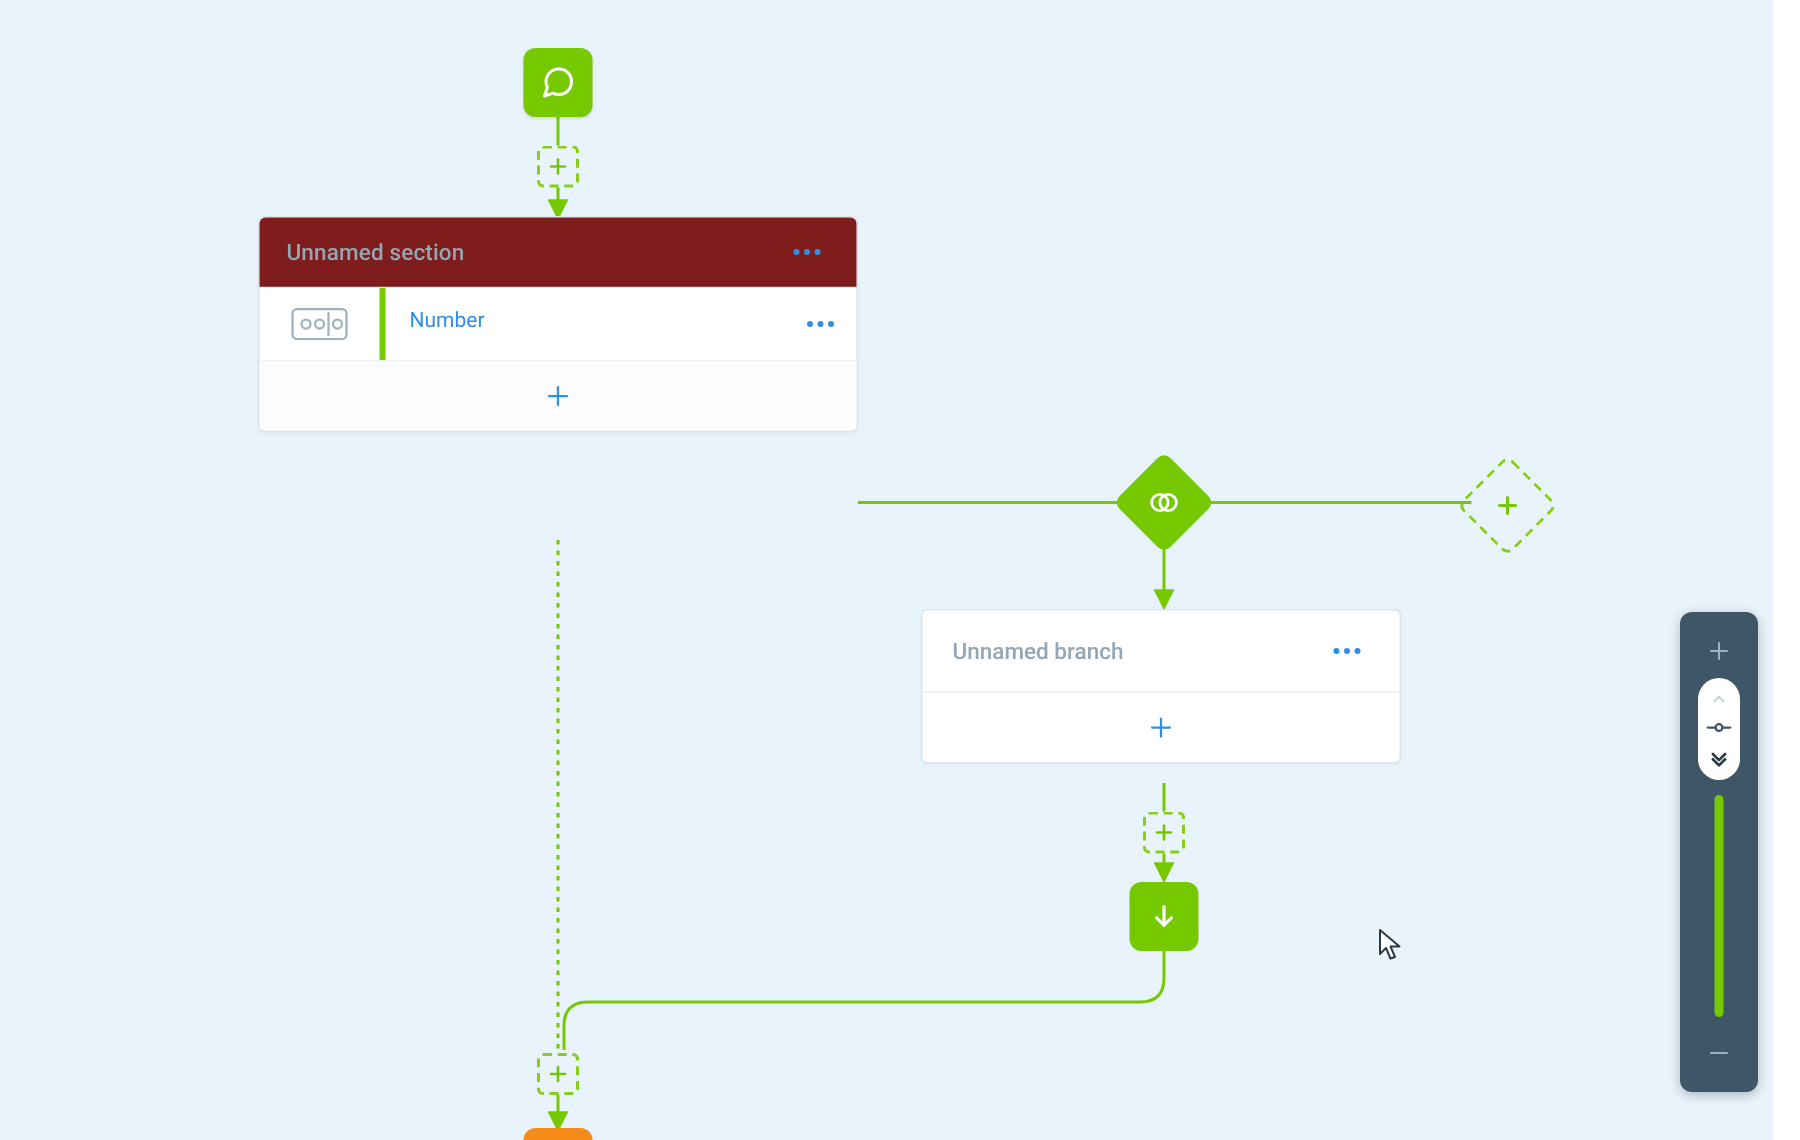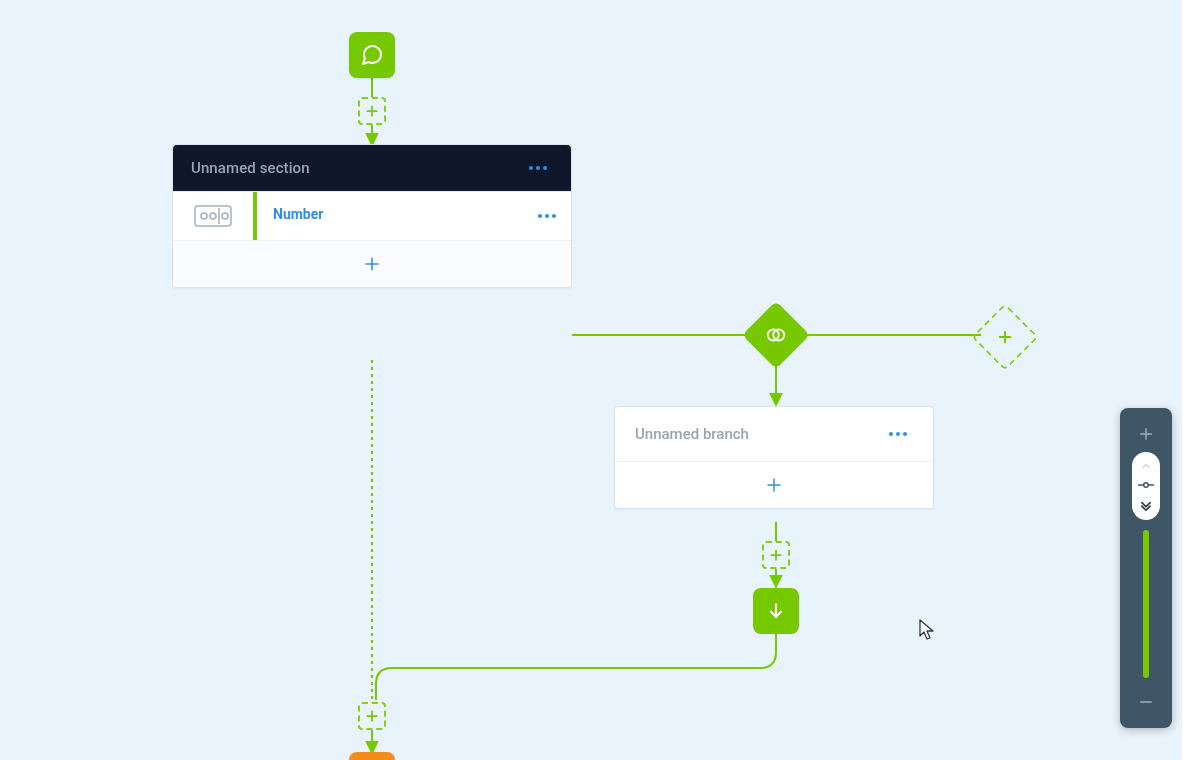--- a/index.html
+++ b/index.html
@@ -10,29 +10,29 @@
 
   
   .start-node { position: absolute; width: 46px; height: 46px; border-radius: 8px; background: #76c800; display:flex; align-items:center; justify-content:center; box-shadow: 0 1px 2px rgba(0,0,0,.1); }
 
   
   .add-box { position: absolute; width: 28px; height: 28px; border: 2px dashed #87cf17; border-radius: 4px; background: transparent; display:flex; align-items:center; justify-content:center; }
   .add-box .plus-svg { stroke: #76c800; }
 
   
   .card { position: absolute; width: 400px; background: #ffffff; border: 1px solid #dbe4ea; border-radius: 4px; box-shadow: 0 1px 2px rgba(60,80,100,.06); }
-  .card-header { display:flex; align-items:center; justify-content:space-between; padding: 14px 18px; background: #0f172a; border-bottom: 1px solid #e4ecf2; border-radius: 4px 4px 0 0; }
+  .card-header { display:flex; align-items:center; justify-content:space-between; padding: 14px 18px; background: #7f1d1d; border-bottom: 1px solid #e4ecf2; border-radius: 4px 4px 0 0; }
   .card-header .title { color: #93a6b3; font-size: 15px; font-weight: 500; letter-spacing: .1px; }
   .more-dots { display:flex; gap:3px; padding:6px; }
   .more-dots span { width:4px; height:4px; border-radius:50%; background:#2f8fe6; }
   .card-body-row { display:flex; align-items:stretch; border-bottom: 1px solid #eef2f6; }
   .iconcell { width:80px; display:flex; align-items:center; justify-content:center; }
   .bar { width:4px; background:#76c800; }
   .qcell { flex:1; padding: 14px 0 14px 16px; }
-  .qlabel { color:#2f8fe6; font-weight:700; font-size:14px; margin-bottom:4px; }
+  .qlabel { color:#2f8fe6; font-weight:400; font-size:14px; margin-bottom:4px; }
   .qtext { color:#3e5666; font-size:15px; line-height:1.45; max-width: 220px; }
   .row-more { width:48px; display:flex; align-items:center; justify-content:center; }
   .card-footer { height:46px; display:flex; align-items:center; justify-content:center; background:#fafcfe; border-radius: 0 0 4px 4px; }
 
   .plus-blue svg { stroke:#2f8fe6; }
 
   
   .branch-card { position: absolute; width: 320px; background:#fff; border:1px solid #dbe4ea; border-radius:4px; box-shadow: 0 1px 2px rgba(60,80,100,.06); }
   .branch-header { display:flex; align-items:center; justify-content:space-between; padding: 18px 20px; border-bottom:1px solid #e8eef3;gap:27px; }
   .branch-header .title { color:#93a6b3; font-size:15px; font-weight:500; }

